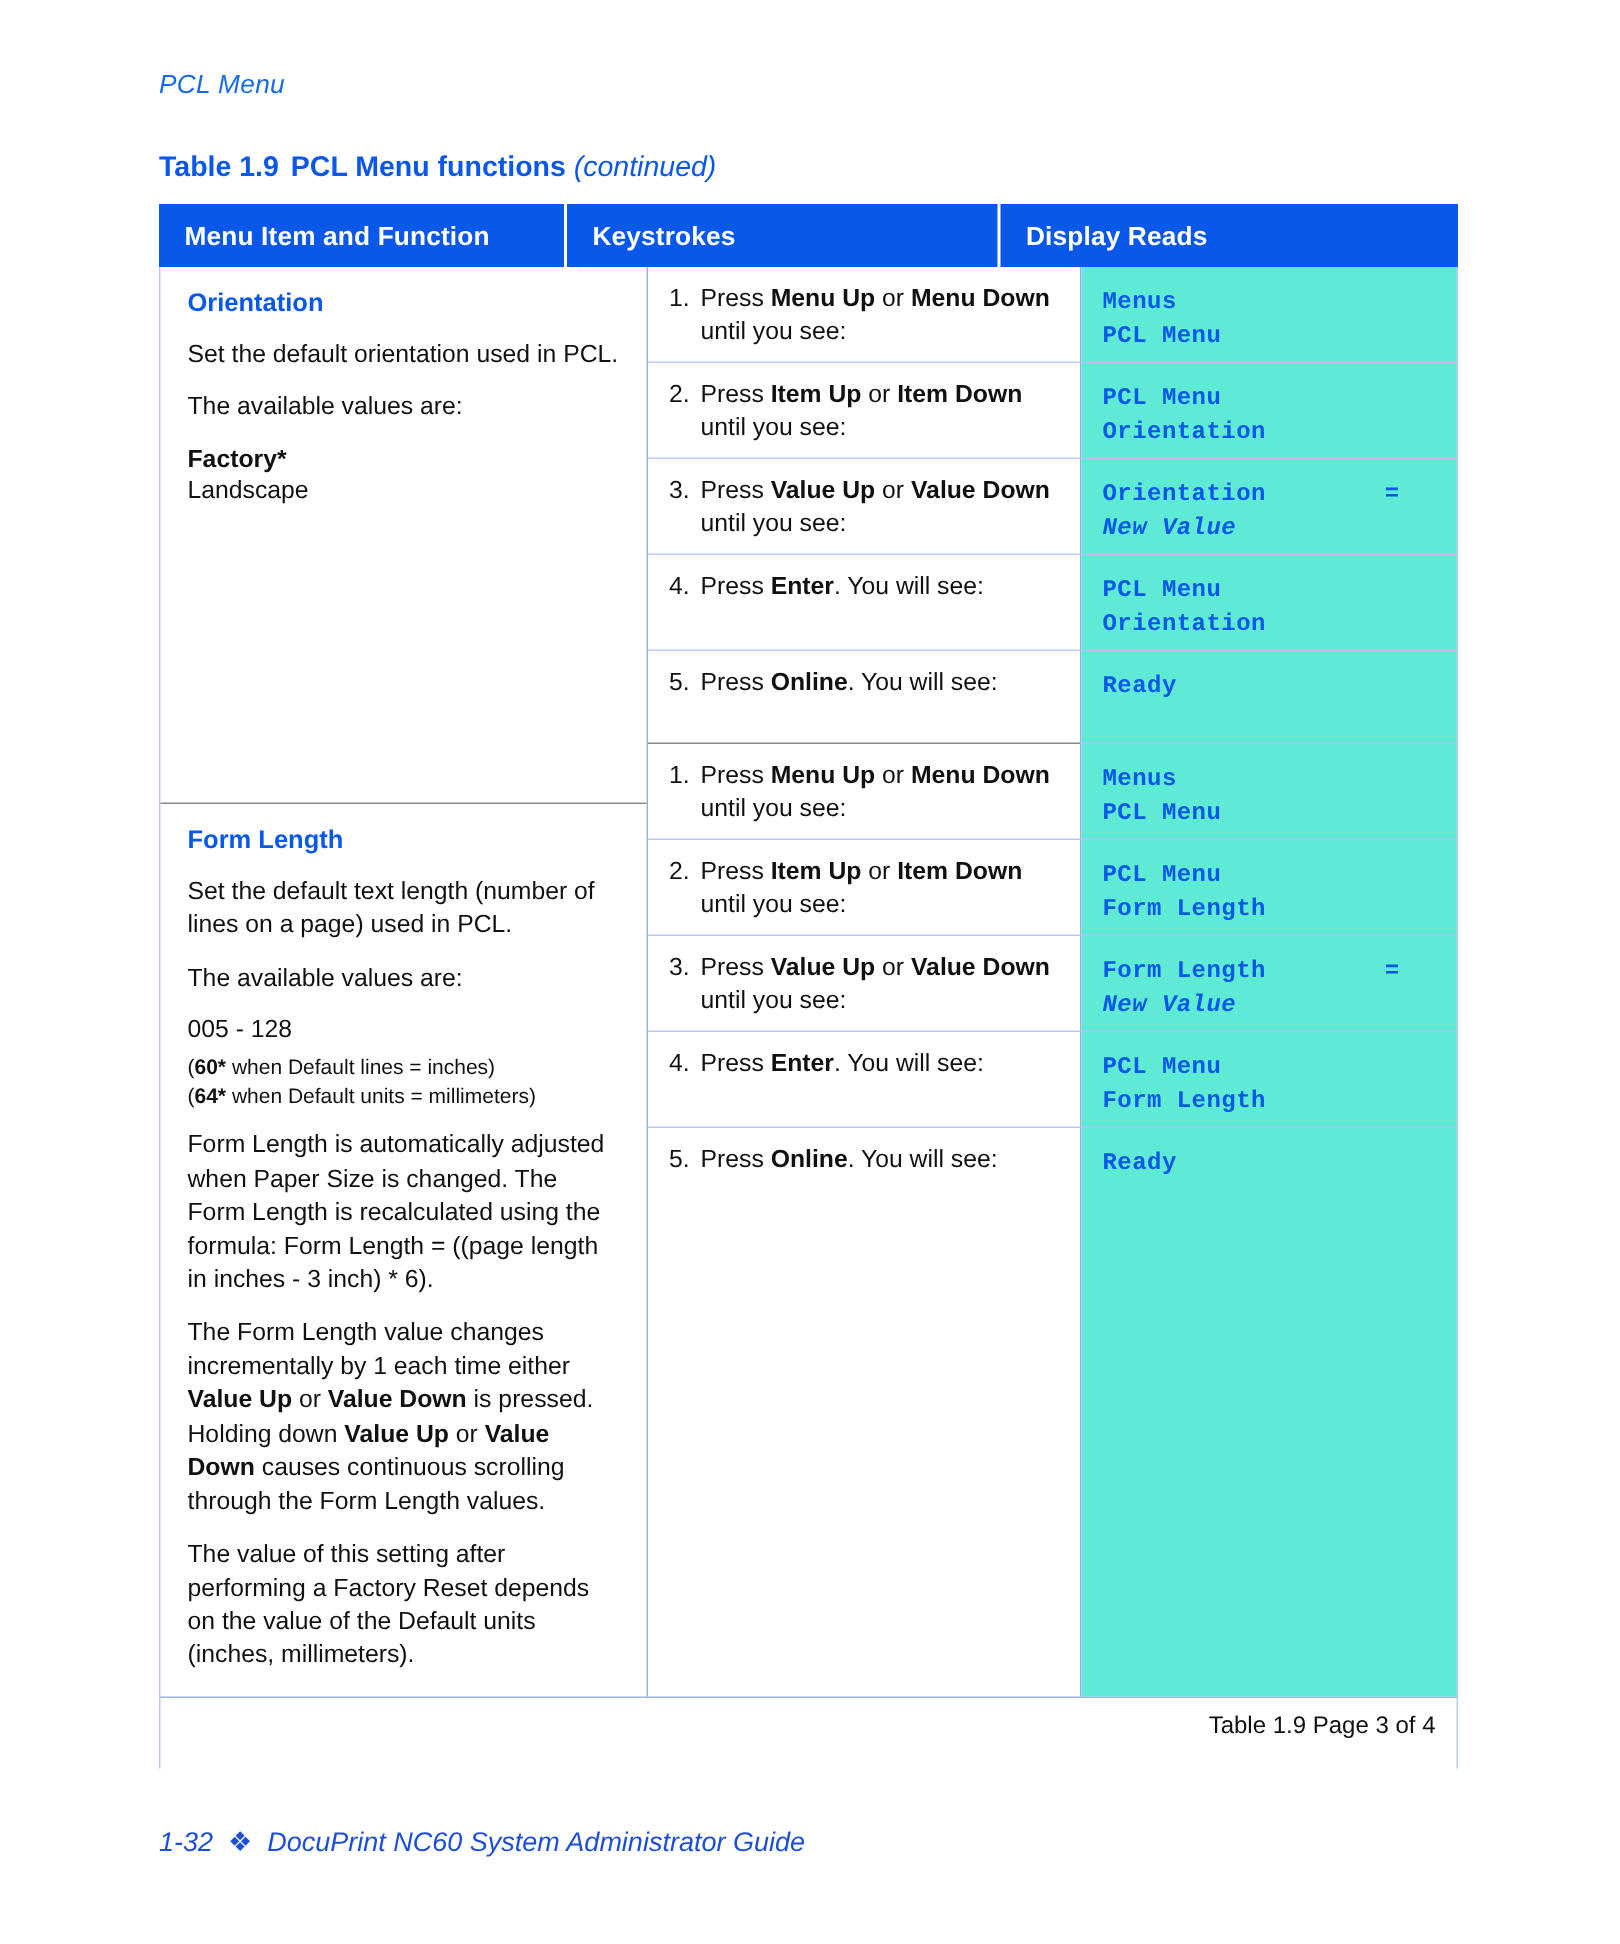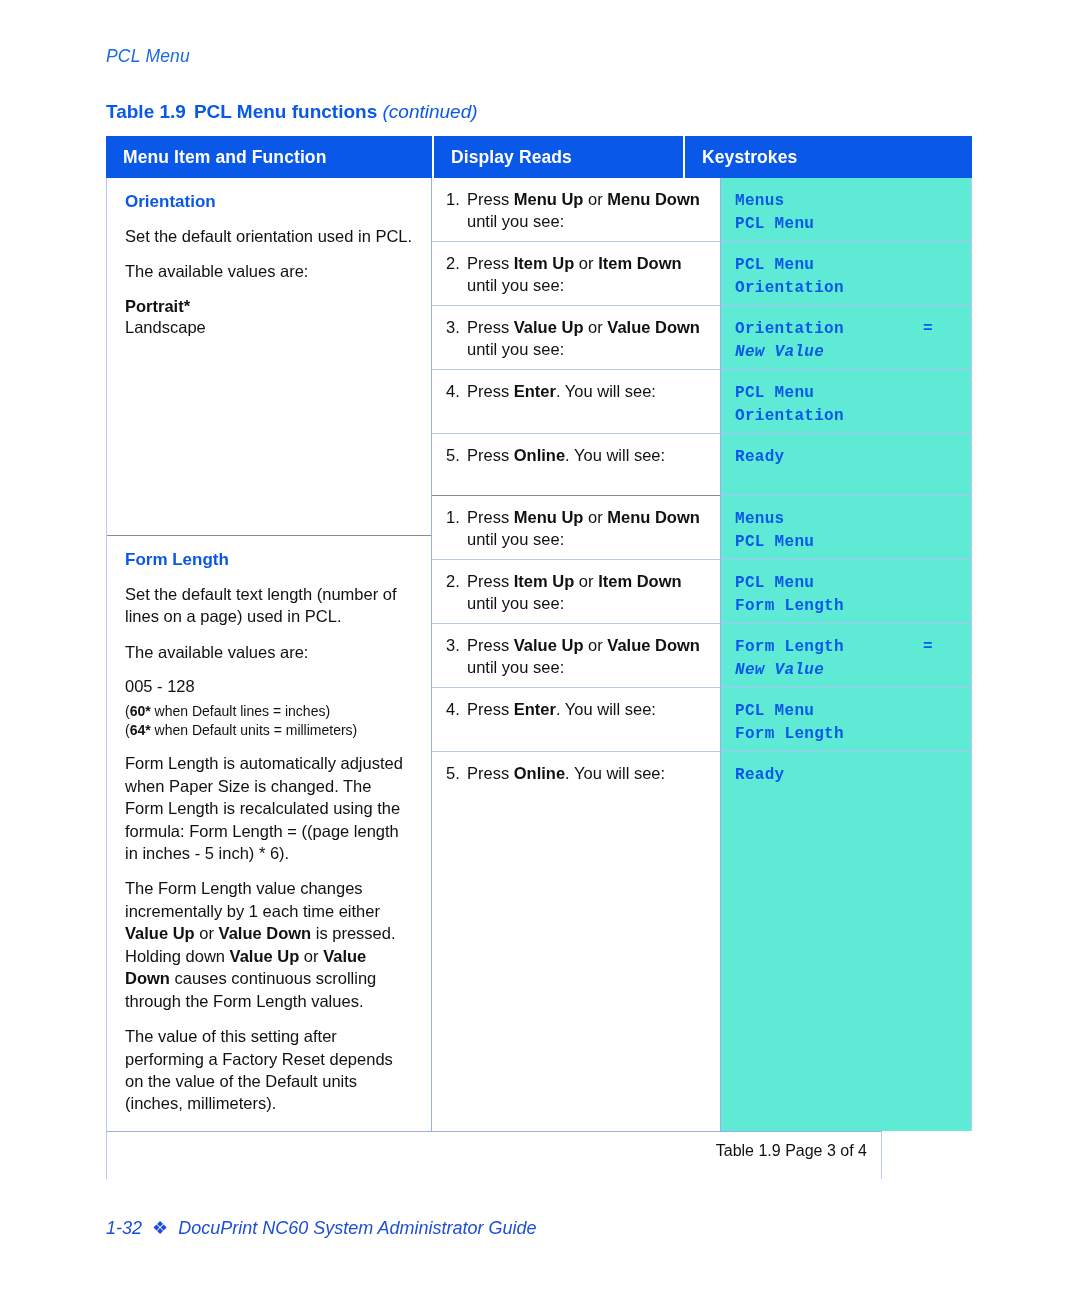--- a/index.html
+++ b/index.html
@@ -66,21 +66,21 @@
   .tbl-head .hcell {
     color: #ffffff;
     font-size: 17.5px;
     font-weight: bold;
     display: flex;
     align-items: center;
     padding-left: 17px;
     box-sizing: border-box;
     letter-spacing: 0.1px;
   }
-  .col1 { width: 326px; }
+  .col1 { width: 270px; }
   .col2 { width: 289px; }
   .col3 { width: 251px; }
 
   .tbl-head .hcell.col2,
   .tbl-head .hcell.col3 {
     border-left: 2px solid #ffffff;
   }
 
   
   .tbl-body {
@@ -177,21 +177,21 @@
     font-style: italic;
   }
   .drow .eq {
     float: right;
     margin-right: 28px;
   }
 
   
   .tbl-foot {
     box-sizing: border-box;
-    width: 776px;
+    width: 866px;
     height: 48px;
     border-left: 1px solid #b9c9f2;
     border-right: 1px solid #b9c9f2;
     border-top: 1px solid #9aafe6;
     background: #ffffff;
     display: flex;
     align-items: flex-start;
     justify-content: flex-end;
     padding: 10px 14px 0 0;
     font-size: 16px;
@@ -220,52 +220,52 @@
   <div class="running-head">PCL Menu</div>
 
   <div class="table-caption">
     <span class="cap-num">Table 1.9</span><span class="cap-title">PCL Menu functions</span> <span class="cap-cont">(continued)</span>
   </div>
 
   <div class="tbl">
 
     <div class="tbl-head">
       <div class="hcell col1">Menu Item and Function</div>
+      <div class="hcell col2">Keystrokes</div>
       <div class="hcell col3">Display Reads</div>
-      <div class="hcell col2">Keystrokes</div>
     </div>
 
     <div class="tbl-body">
 
       <div class="bcol bcol1">
 
         <div class="fn-block sec-div" id="fn-orientation" style="height:358px;">
           <div class="fn-title">Orientation</div>
           <p class="fn-p">Set the default orientation used in PCL.</p>
           <p class="fn-p">The available values are:</p>
           <div class="fn-vals">
-            <b>Portrait*</b><br>
+            <b>Factory*</b><br>
             <span>Landscape</span>
           </div>
         </div>
 
         <div class="fn-block" id="fn-formlength">
           <div class="fn-title">Form Length</div>
           <p class="fn-p">Set the default text length (number of lines on a page) used in PCL.</p>
           <p class="fn-p">The available values are:</p>
 
           <div class="fn-vals" style="margin-bottom:4px;">
             <span>005 - 128</span>
           </div>
           <div class="fn-small">
             (<b>60*</b><span> when Default lines = inches)</span><br>
             (<b>64*</b><span> when Default units = millimeters)</span>
           </div>
 
-          <p class="fn-p">Form Length is automatically adjusted when Paper Size is changed. The Form Length is recalculated using the formula: Form Length = ((page length in inches - 5 inch) * 6).</p>
+          <p class="fn-p">Form Length is automatically adjusted when Paper Size is changed. The Form Length is recalculated using the formula: Form Length = ((page length in inches - 3 inch) * 6).</p>
           <p class="fn-p">The Form Length value changes incrementally by 1 each time either <b>Value Up</b> or <b>Value Down</b> is pressed. Holding down <b>Value Up</b> or <b>Value Down</b> causes continuous scrolling through the Form Length values.</p>
           <p class="fn-p">The value of this setting after performing a Factory Reset depends on the value of the Default units (inches, millimeters).</p>
         </div>
 
       </div>
 
       <div class="bcol bcol2">
         <div class="krow" style="height:64px;">
           <span class="knum">1.</span>
           <span class="ktext">Press <b>Menu Up</b> or <b>Menu Down</b> until you see:</span>

